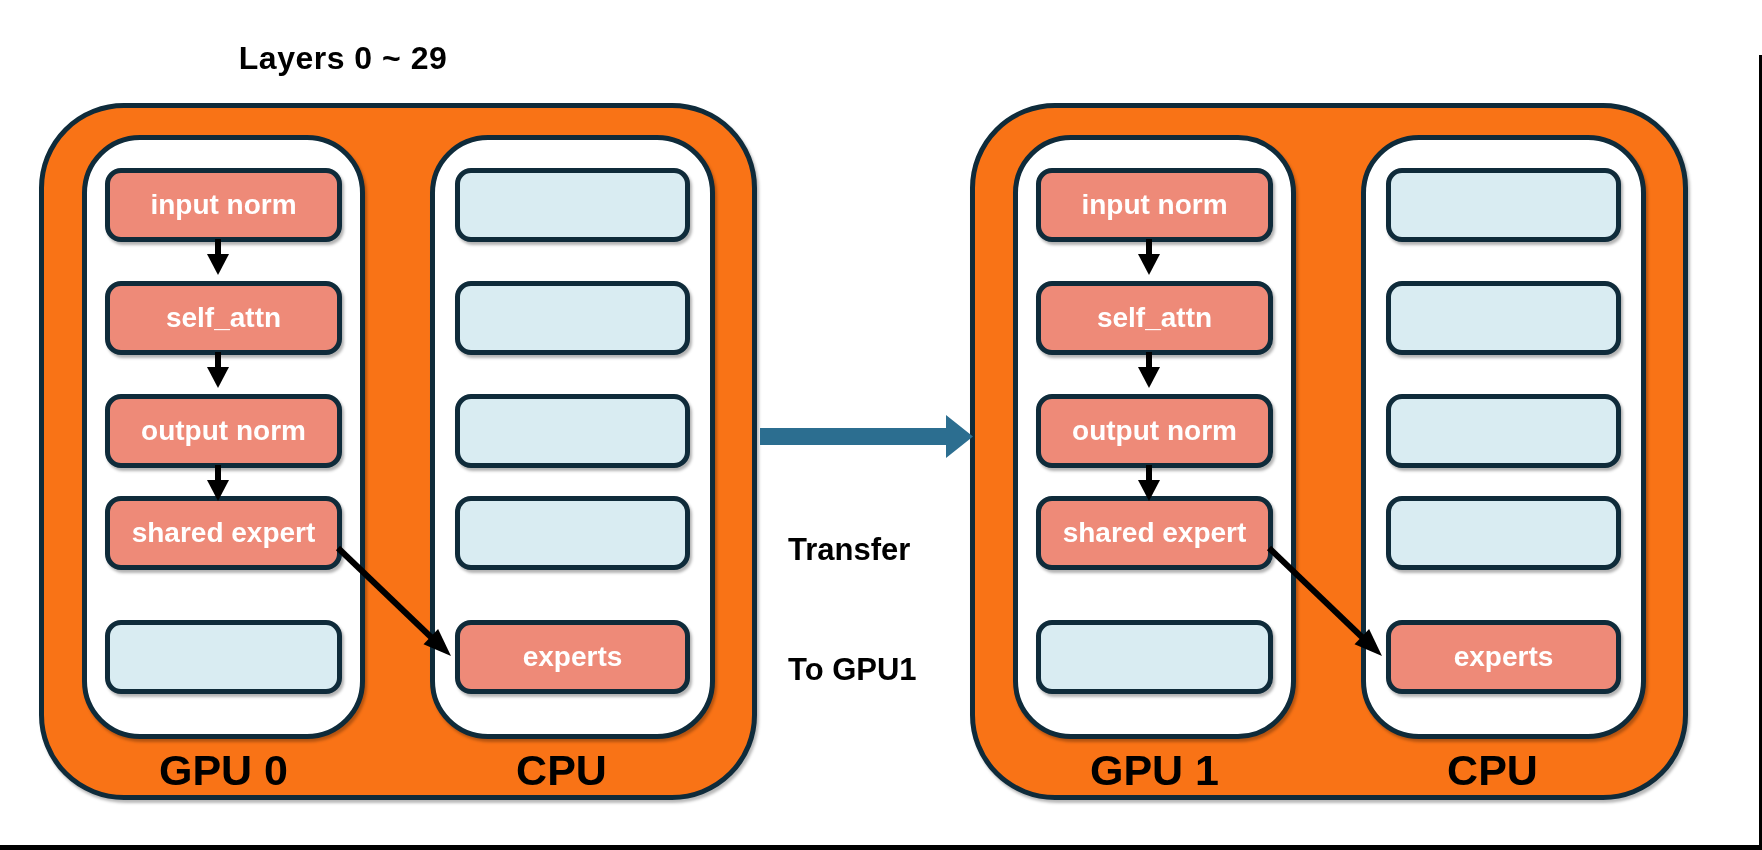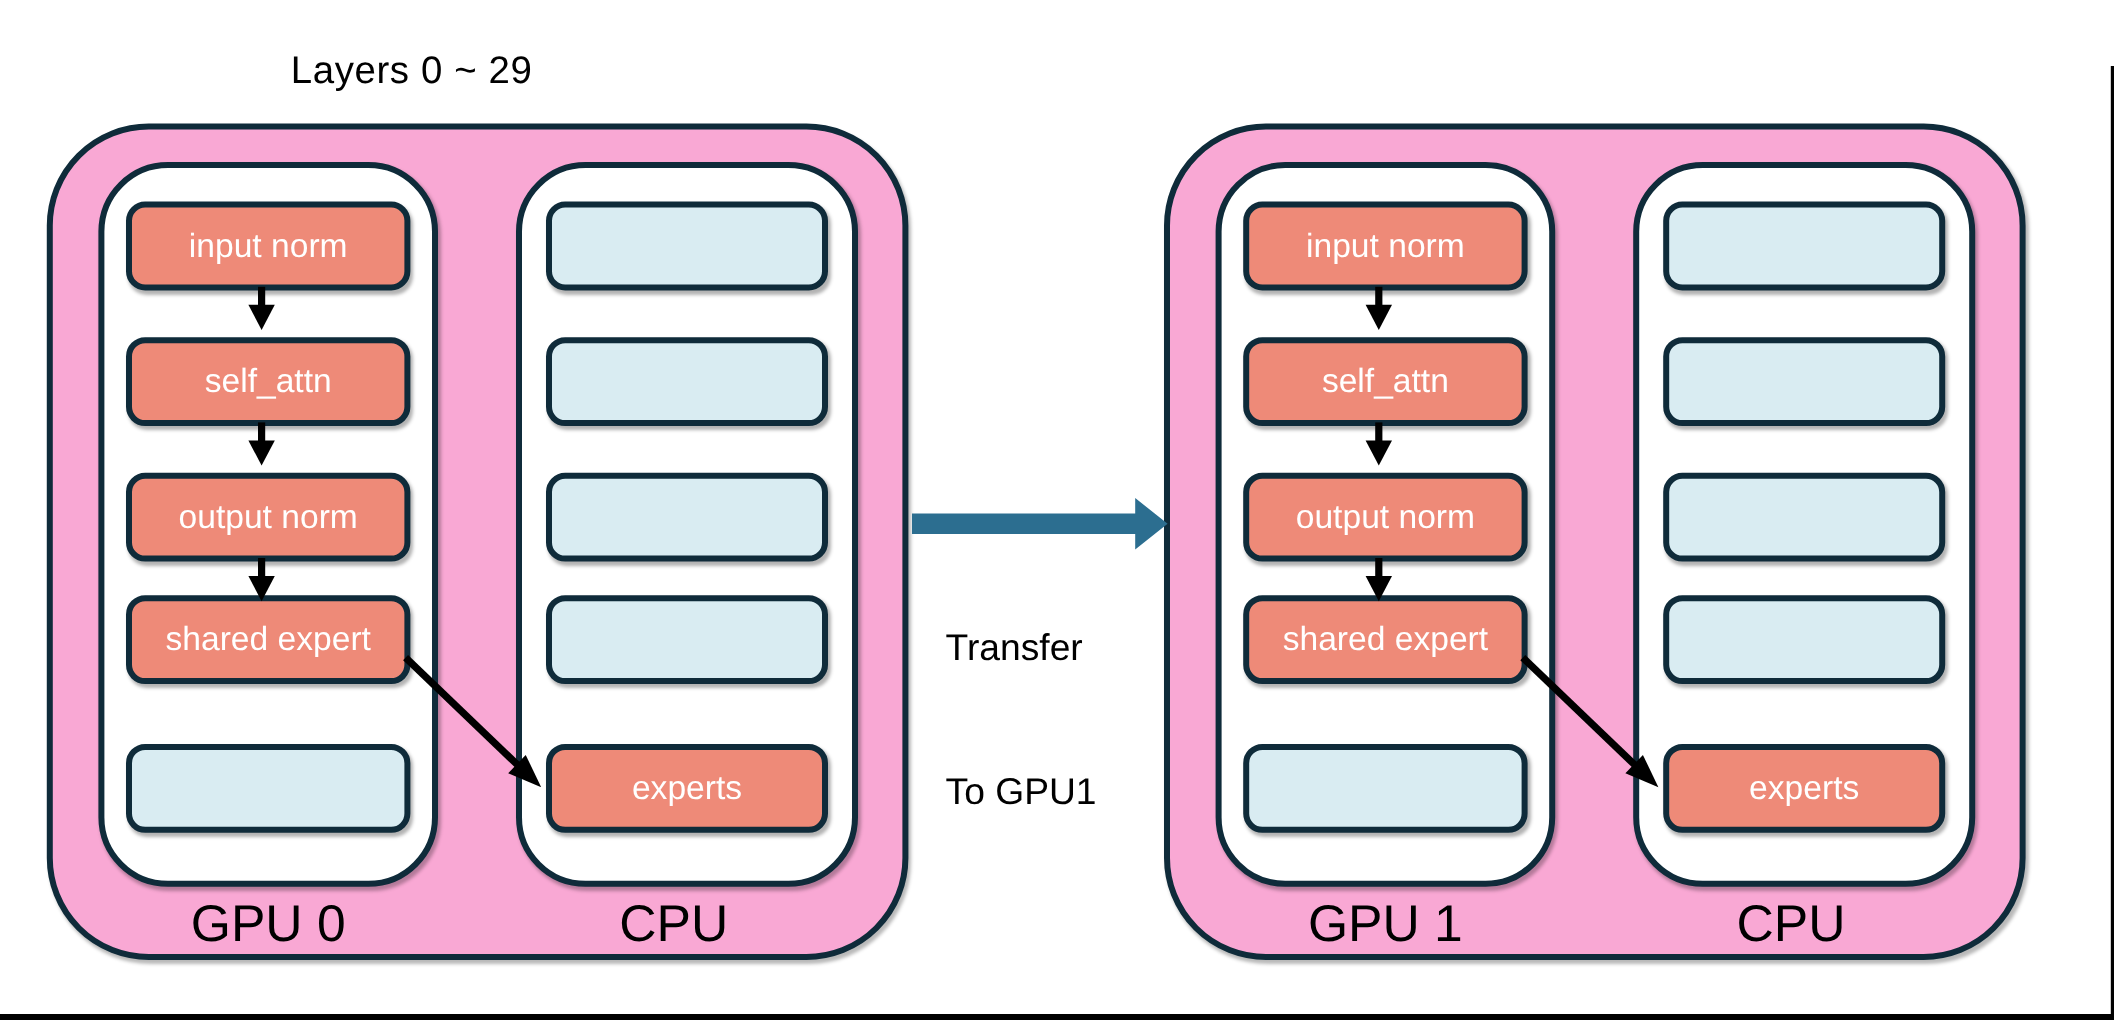--- a/index.html
+++ b/index.html
@@ -1,24 +1,24 @@
 <!DOCTYPE html>
 <html><head>
 <meta charset="utf-8">
 <style>
   html,body{margin:0;padding:0;background:#ffffff;}
   body{width:1762px;height:850px;overflow:hidden;position:relative;
        font-family:"Liberation Sans", sans-serif;}
-  .canvas{position:absolute;left:0;top:0;width:1762px;height:850px;background:#ffffff;}
+  .canvas{position:absolute;left:0;top:0;width:1762px;height:850px;background:#ffffff;font-weight:bold;}
 
   .group-title{position:absolute;top:40px;width:300px;text-align:center;
        font-size:32px;color:#000;letter-spacing:0.5px;}
 
   .group{position:absolute;top:103px;width:718px;height:697px;
-       border:5px solid #0F2B3A;border-radius:85px;background:#f9a8d4;
+       border:5px solid #0F2B3A;border-radius:85px;background:#f97316;
        box-shadow:2px 3px 3px rgba(0,0,0,0.28);box-sizing:border-box;}
 
   .column{position:absolute;top:27px;height:604px;border:5px solid #0F2B3A;
        border-radius:58px;background:#ffffff;box-sizing:border-box;
        box-shadow:2px 3px 3px rgba(0,0,0,0.28);}
   .column.gpu{left:38px;width:283px;}
   .column.cpu{left:386px;width:285px;}
 
   .box{position:absolute;height:74px;border:5px solid #0F2B3A;border-radius:16px;
        box-sizing:border-box;display:flex;align-items:center;justify-content:center;
@@ -26,21 +26,21 @@
   .box.gpu-col{left:61px;width:237px;}
   .box.cpu-col{left:411px;width:235px;text-align:right;}
   .box.salmon{background:#EE8A78;}
   .box.blue{background:#D9ECF2;}
   .r1{top:60px}.r2{top:173px}.r3{top:286px}.r4{top:388px}.r5{top:512px}
 
   .device-label{position:absolute;top:638px;text-align:center;font-size:43px;color:#000;}
   .device-label.gpu{left:38px;width:283px;}
   .device-label.cpu{left:375px;width:285px;}
 
-  .transfer-label{position:absolute;left:788px;top:440px;font-size:31px;line-height:40px;
+  .transfer-label{position:absolute;left:788px;top:450px;font-size:31px;line-height:40px;
        color:#000;white-space:pre;}
 
   svg.overlay{position:absolute;left:0;top:0;z-index:6;pointer-events:none;}
   .frame-bottom{position:absolute;left:0;top:845px;width:1762px;height:5px;background:#000;}
   .frame-right{position:absolute;left:1759px;top:55px;width:3px;height:795px;background:#000;}
 </style>
 </head>
 <body>
 
 <div class="canvas">

